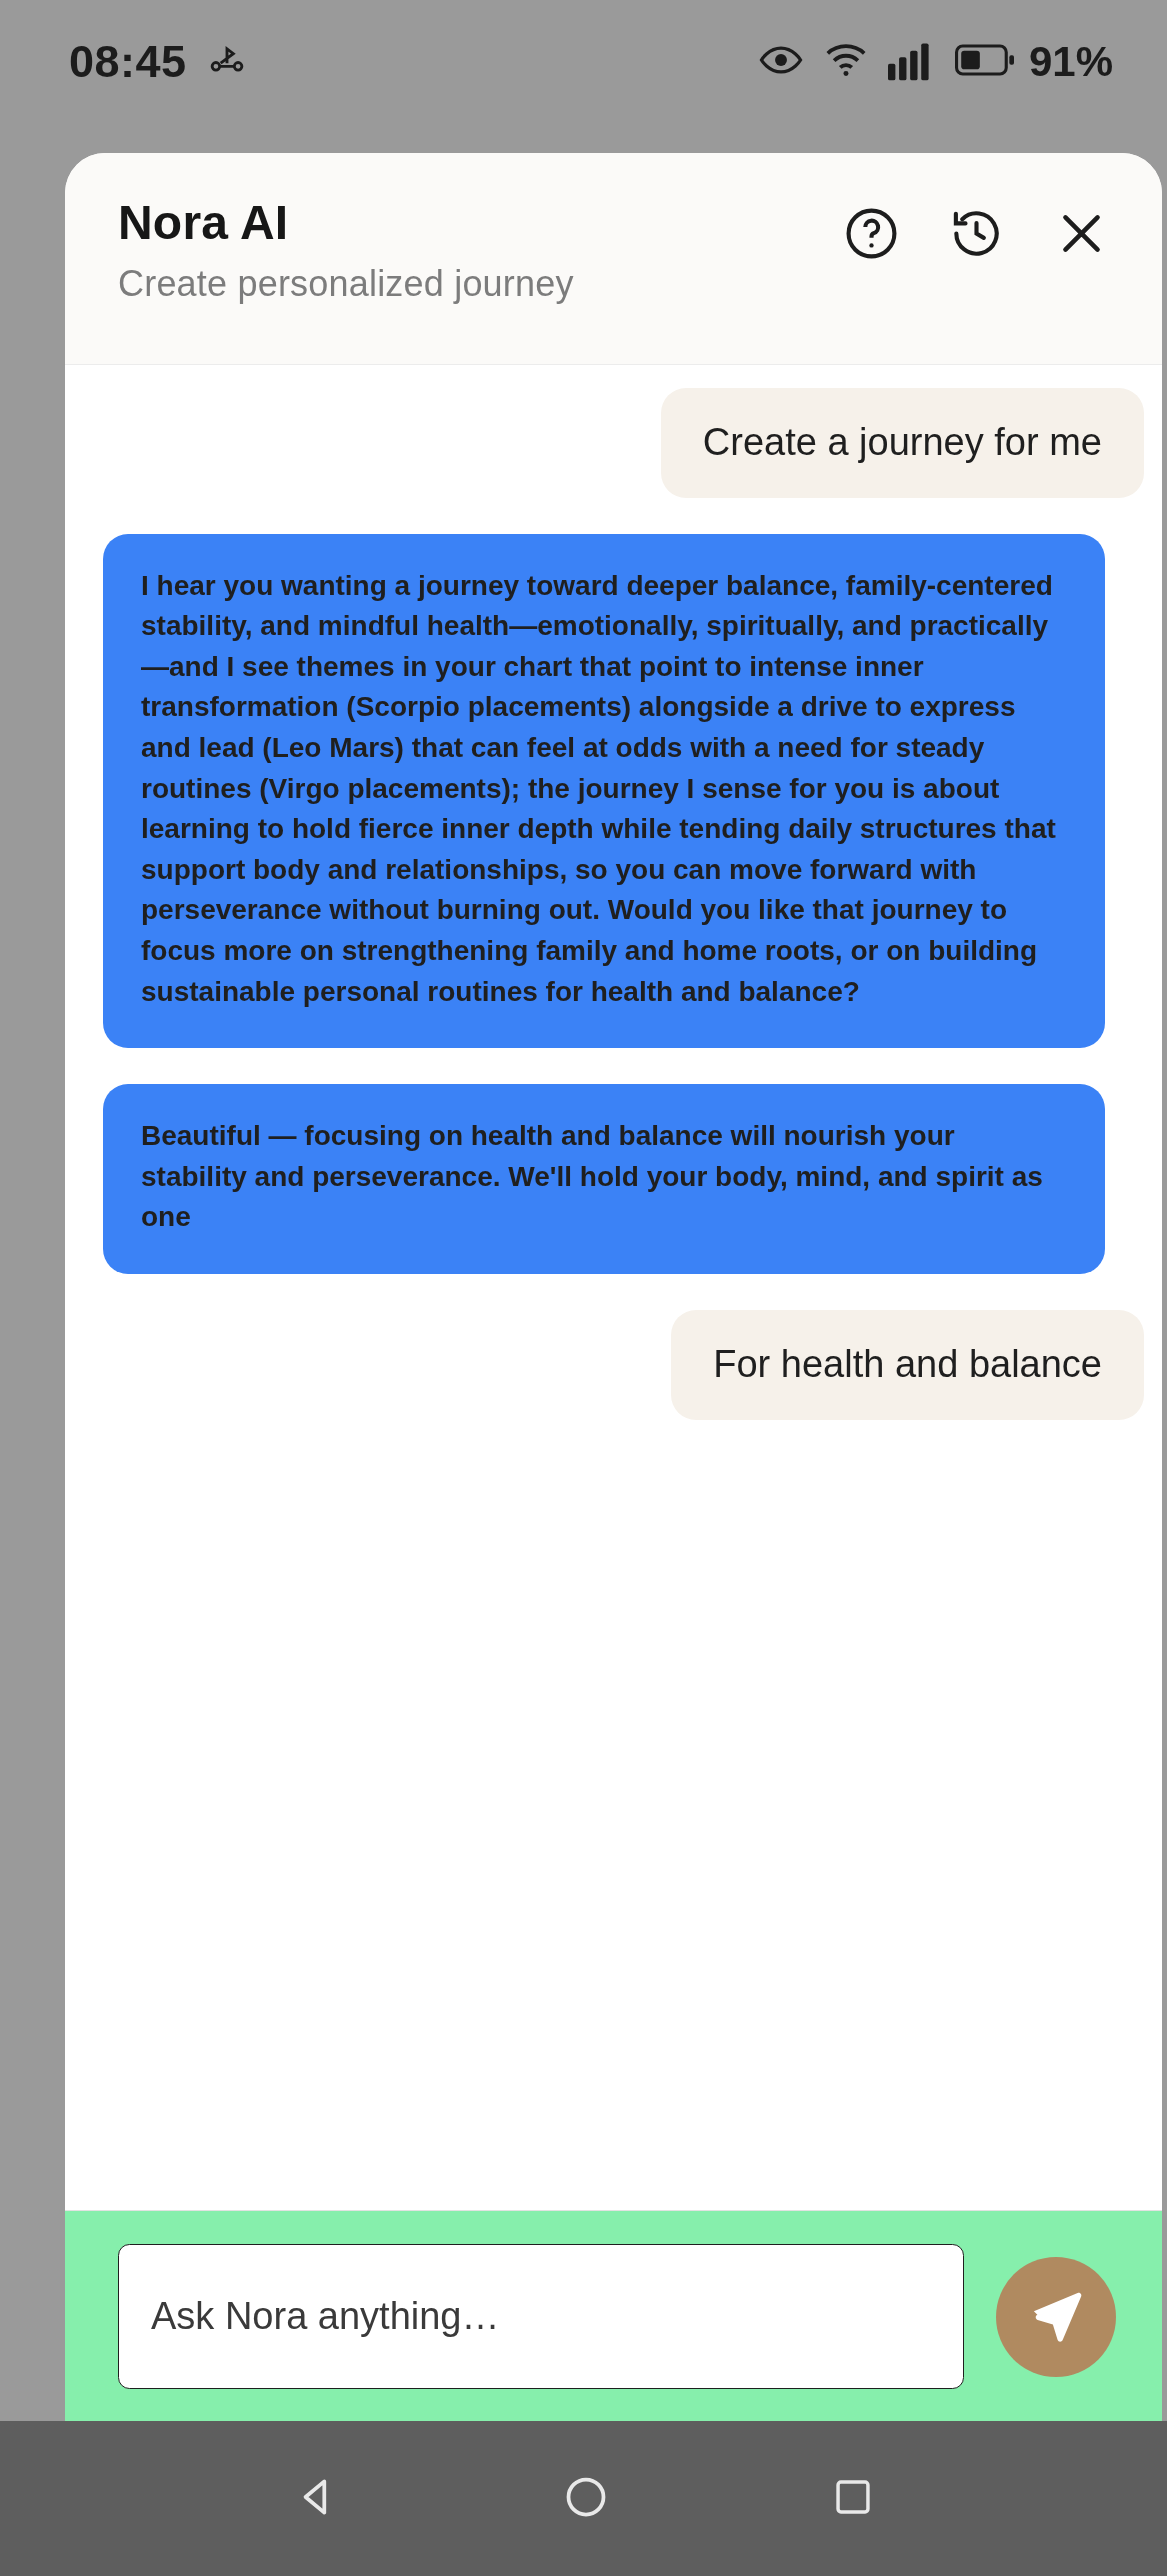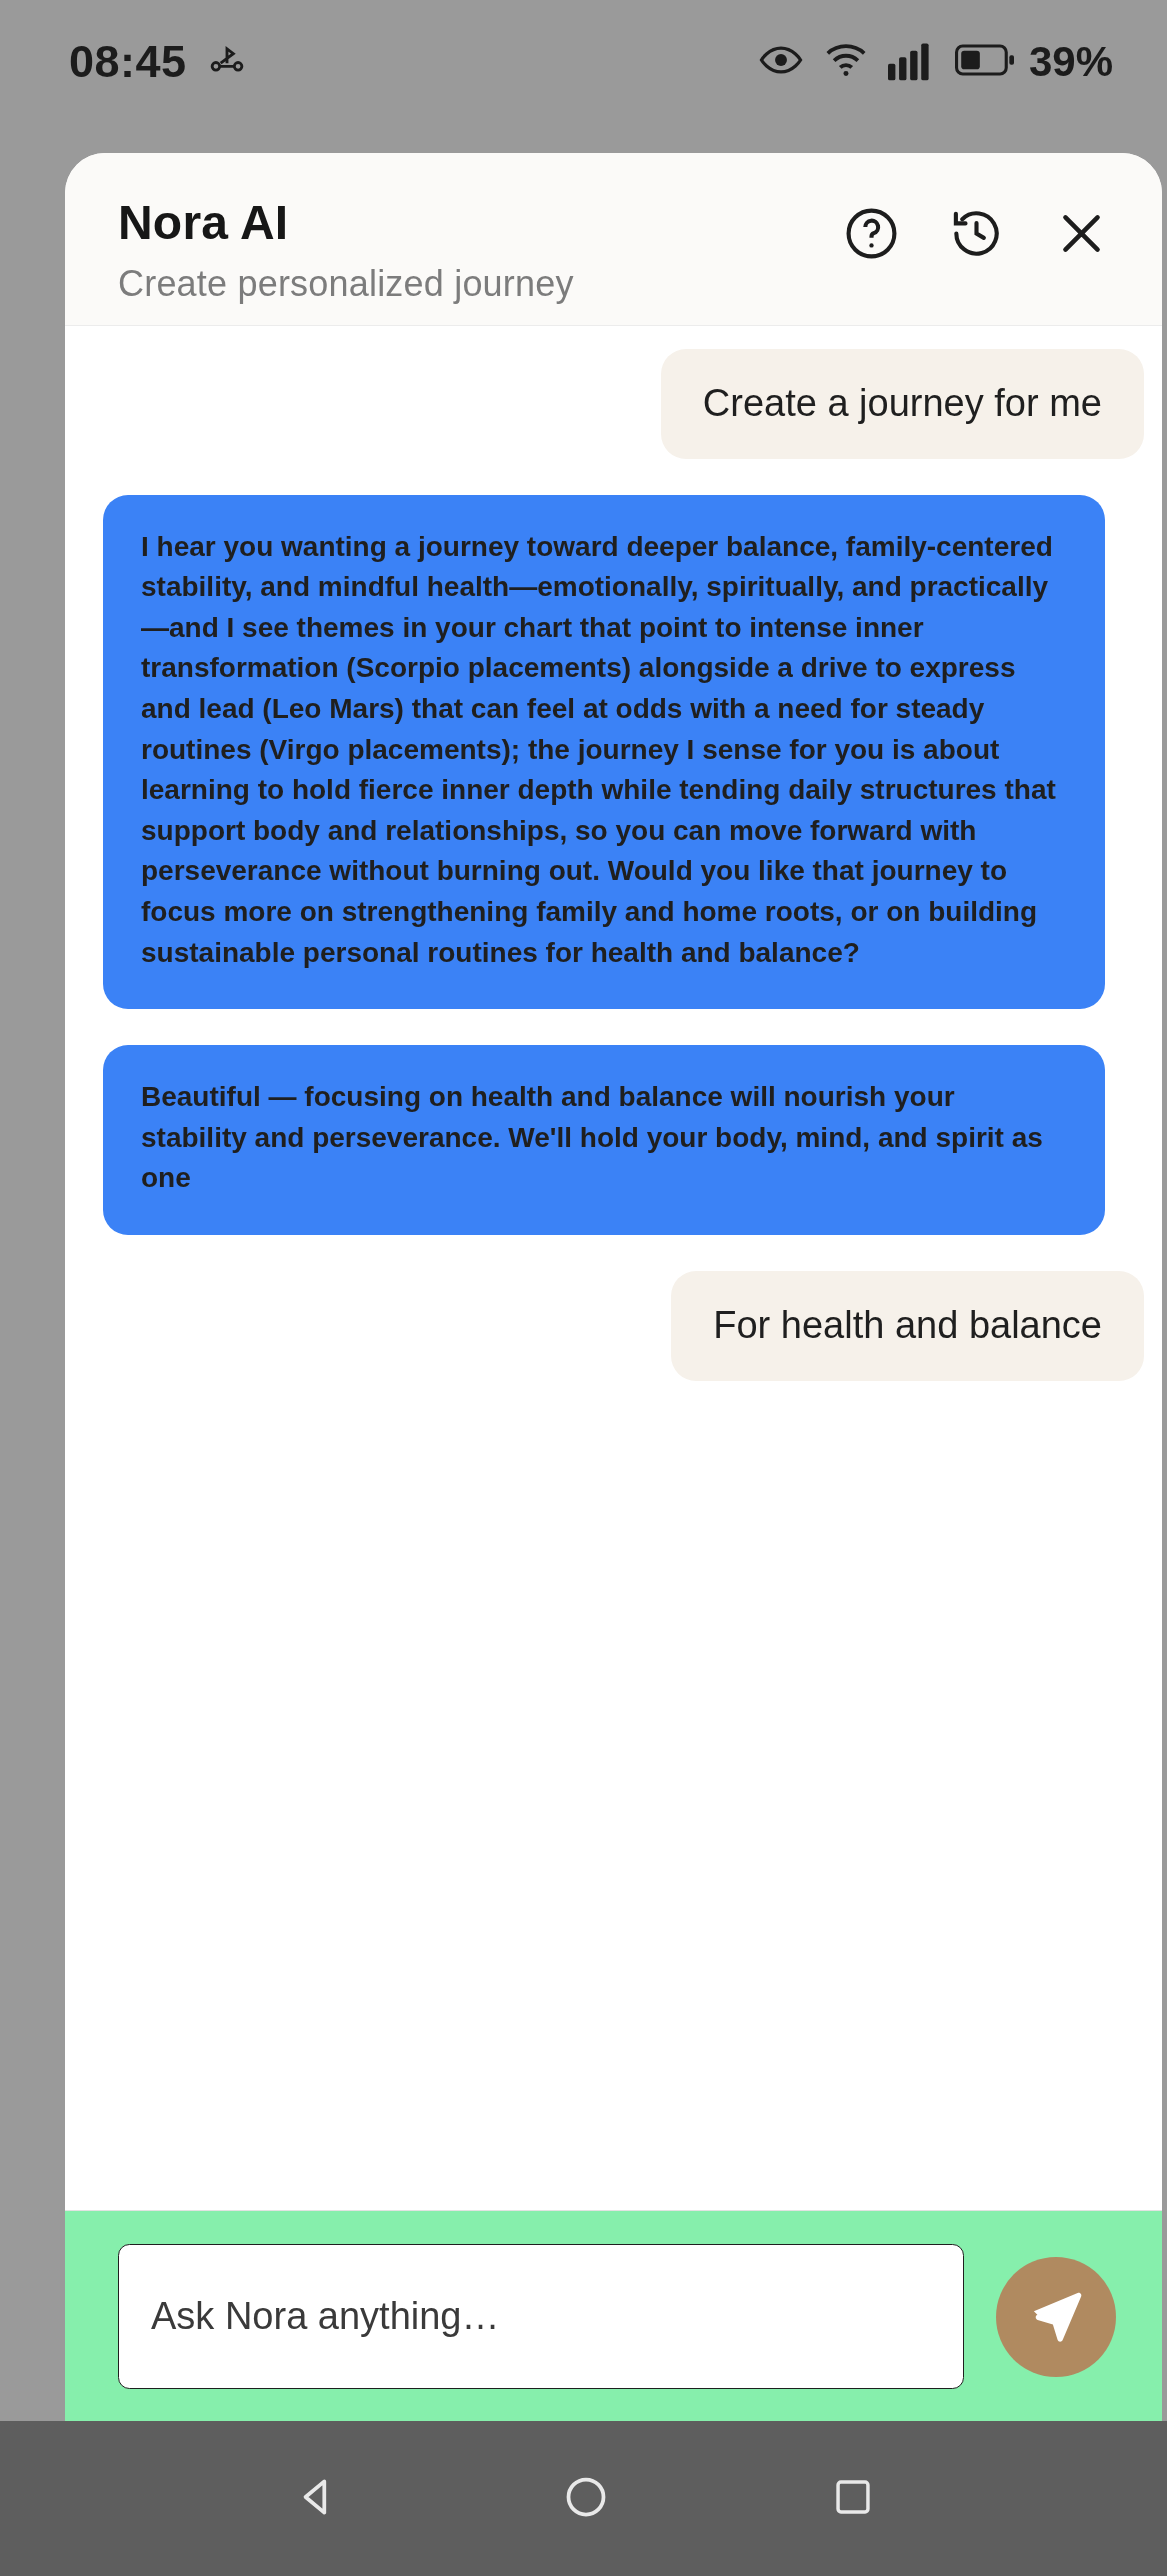--- a/index.html
+++ b/index.html
@@ -53,21 +53,21 @@
     height: 2269px;
     background: #ffffff;
     border-radius: 40px 40px 0 0;
     overflow: hidden;
     display: flex;
     flex-direction: column;
   }
 
   .sheet-header {
     position: relative;
-    height: 173px;
+    height: 212px;
     background: #fbfaf8;
     padding: 42px 53px 0 53px;
     display: flex;
     align-items: flex-start;
     justify-content: space-between;
     border-bottom: 1px solid #ececec;
   }
   .header-titles { display: flex; flex-direction: column; gap: 13.4px; }
   .app-title {
     font-size: 48px;
@@ -216,21 +216,21 @@
         <rect x="18" y="2" width="4" height="20" rx="1"></rect>
       </svg>
     </span>
     <span>
       <svg width="59" height="32" viewBox="0 0 38 20" fill="none">
         <rect x="1" y="1" width="32" height="18" rx="4" stroke="#1c1c1c" stroke-width="2"></rect>
         <rect x="4" y="4" width="12" height="12" rx="2" fill="#1c1c1c"></rect>
         <rect x="35" y="7" width="3" height="6" rx="1.2" fill="#1c1c1c"></rect>
       </svg>
     </span>
-    <span class="battery-pct">39%</span>
+    <span class="battery-pct">91%</span>
   </div>
 </div>
 
 <div class="sheet">
 
   <div class="sheet-header">
     <div class="header-titles">
       <div class="app-title">Nora AI</div>
       <div class="app-subtitle">Create personalized journey</div>
     </div>

